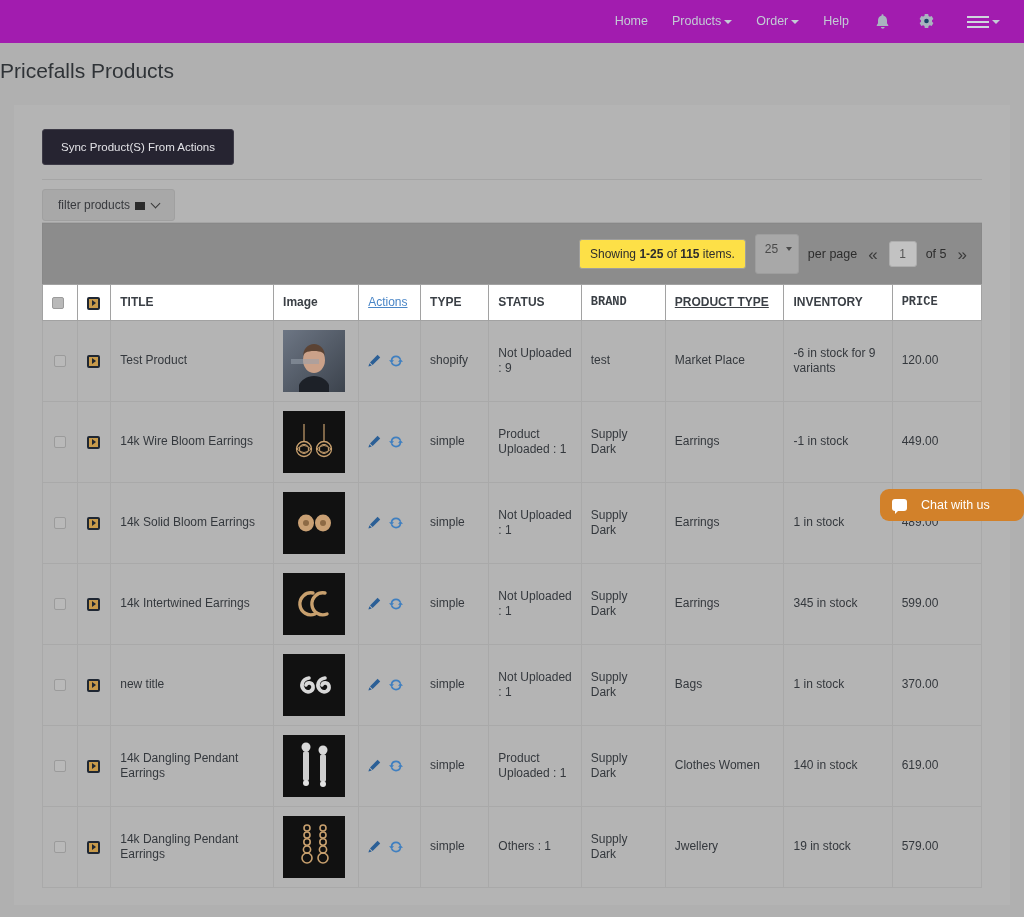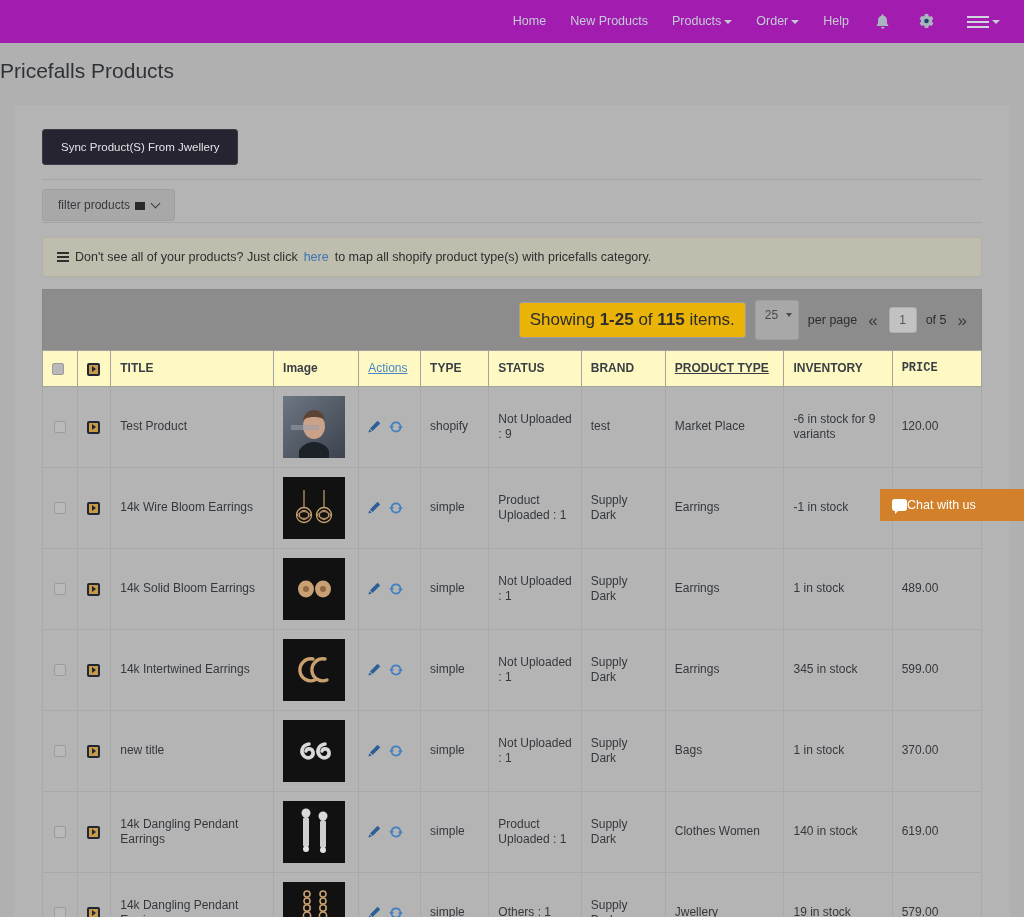--- a/index.html
+++ b/index.html
@@ -168,25 +168,25 @@
     background: #8c8c8c;
     padding: 10px 12px;
     display: flex;
     justify-content: flex-end;
     align-items: center;
     border: 1px solid #888;
     border-bottom: none;
   }
   .pager { display: flex; align-items: center; gap: 9px; font-size: 12.5px; color: #2d2d2d; }
   .showing-box {
-    background: #eab308;
+    background: #fde047;
     border: 1px solid #9e9e9e;
     border-radius: 3px;
     padding: 7px 10px;
-    font-size: 17px;
+    font-size: 12px;
     white-space: nowrap;
   }
   .showing-box b { font-weight: 700; }
   .perpage-select {
     background: #a8a8a8;
     border: 1px solid #9e9e9e;
     border-radius: 3px;
     font-size: 12px;
     color: #4a4a4a;
     padding: 6px 6px 16px 9px;
@@ -219,21 +219,21 @@
   }
 
   
   table.products {
     width: 100%;
     border-collapse: collapse;
     background: #b4b4b4;
     font-size: 12.5px;
   }
   table.products th {
-    background: #fef9c3;
+    background: #ffffff;
     border: 1px solid #a2a2a2;
     text-align: left;
     font-weight: 700;
     font-size: 12px;
     color: #3a3f45;
     padding: 10px 9px;
     vertical-align: middle;
     white-space: nowrap;
   }
   table.products th.link-th { color: #4a86c7; font-weight: 400; cursor: pointer; text-decoration: underline; }
@@ -245,21 +245,21 @@
     font-size: 12px;
     line-height: 15px;
   }
   td.c-check, th.c-check { width: 33px; text-align: center; }
   td.c-exp,   th.c-exp   { width: 31px; text-align: center; }
   th.c-title  { width: 155px; }
   th.c-img    { width: 80px; }
   th.c-act    { width: 59px; }
   th.c-type   { width: 65px; }
   th.c-status { width: 88px; }
-  th.c-brand  { width: 80px; }
+  th.c-brand  { width: 80px; font-family: Liberation Mono, monospace; }
   th.c-ptype  { width: 108px; text-decoration: underline; }
   th.c-inv    { width: 103px; }
   th.c-price  { width: 85px; font-family: Liberation Mono, monospace; }
 
   .chk {
     width: 12px; height: 12px;
     background: #b9b9b9;
     border: 1px solid #9b9b9b;
     border-radius: 2px;
     display: inline-block;
@@ -299,24 +299,26 @@
   
   .chat-widget {
     position: absolute;
     right: 0;
     top: 489px;
     background: #d2812a;
     color: #fff;
     font-size: 12.5px;
     display: flex;
     align-items: center;
+    gap: 14px;
     padding: 9px 14px 9px 12px;
     width: 144px;
     cursor: pointer;
     z-index: 30;
+    border-radius: 9px;
   }
   .chat-bubble {
     width: 15px; height: 12px;
     background: #fff;
     border-radius: 3px;
     position: relative;
     flex: none;
   }
   .chat-bubble:after {
     content: "";
@@ -326,21 +328,20 @@
     border-left: 4px solid #fff;
     border-bottom: 4px solid transparent;
   }
 </style>
 </head>
 <body>
 
 <div class="navbar">
   <div class="nav-items">
     <a class="nav-link"><span>Home</span></a>
-    <a class="nav-link"><span>New Products</span></a>
     <a class="nav-link"><span>Products</span><span class="caret"></span></a>
     <a class="nav-link"><span>Order</span><span class="caret"></span></a>
     <a class="nav-link"><span>Help</span></a>
 
     <div class="nav-icon-btn">
       <svg width="15" height="17" viewBox="0 0 15 17">
         <path d="M7.5 1.2c-.6 0-1 .4-1 1v.5C4.4 3.2 3 5 3 7.2v3l-1.3 2c-.2.3 0 .7.4.7h10.8c.4 0 .6-.4.4-.7L12 10.2v-3c0-2.2-1.4-4-3.5-4.5v-.5c0-.6-.4-1-1-1z" fill="#a9b4bf"></path>
         <path d="M5.9 14.1c.2 1 1 1.7 1.9 1.7s1.7-.7 1.9-1.7H5.9z" fill="#a9b4bf"></path>
       </svg>
     </div>
@@ -364,41 +365,31 @@
 </div>
 
 <div class="page-header">
   <h1 class="page-title">Pricefalls Products</h1>
 </div>
 
 <div class="content-wrap">
   <div class="inner-panel">
 
     <div class="btn-row">
-      <button class="btn-dark">Sync Product(S) From Jwellery</button>
+      <button class="btn-dark">Sync Product(S) From Actions</button>
     </div>
 
     <div class="filter-bar">
       <button class="btn-filter">
         <span>filter products</span>
         <span class="funnel"></span>
         <span class="chev-sm"></span>
       </button>
     </div>
 
-    <div class="alert-info">
-      <span class="list-icon">
-          <i></i>
-          <i></i>
-          <i></i>
-        </span>
-      <span>Don't see all of your products? Just click</span>
-      <a href="#">here</a>
-      <span>to map all shopify product type(s) with pricefalls category.</span>
-    </div>
 
     <div class="table-toolbar">
       <div class="pager">
         <div class="showing-box">
           <span>Showing</span>
           <b>1-25</b>
           <span>of</span>
           <b>115</b>
           <span>items.</span>
         </div>

